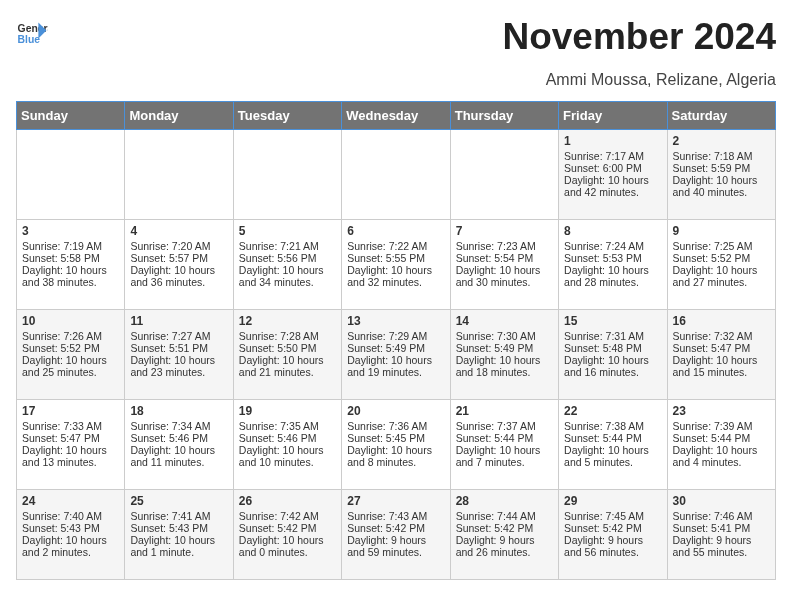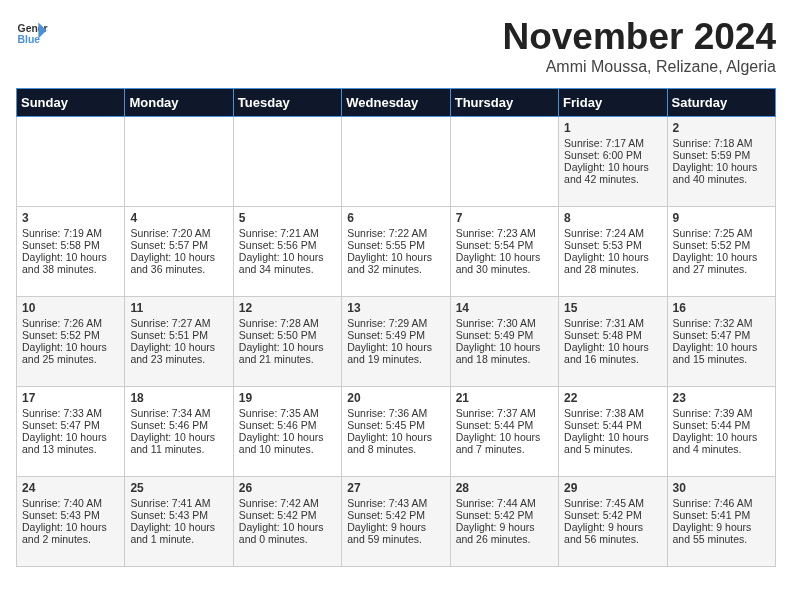--- a/index.html
+++ b/index.html
@@ -29,28 +29,29 @@
       text-align: right;
     }
     .month-year {
       font-size: 37px;
       font-weight: bold;
       color: #222;
     }
     .location {
       font-size: 16px;
       color: #444;
+      margin-top: 13px;
     }
     table {
       width: 100%;
       border-collapse: collapse;
       table-layout: fixed;
     }
     thead th {
-      background-color: #0f172a;
+      background-color: #737373;
       color: #fff;
       font-size: 13px;
       font-weight: bold;
       padding: 6px 4px;
       text-align: left;
       border: 1px solid #4a90d9;
     }
     tbody td {
       vertical-align: top;
       border: 1px solid #ccc;

